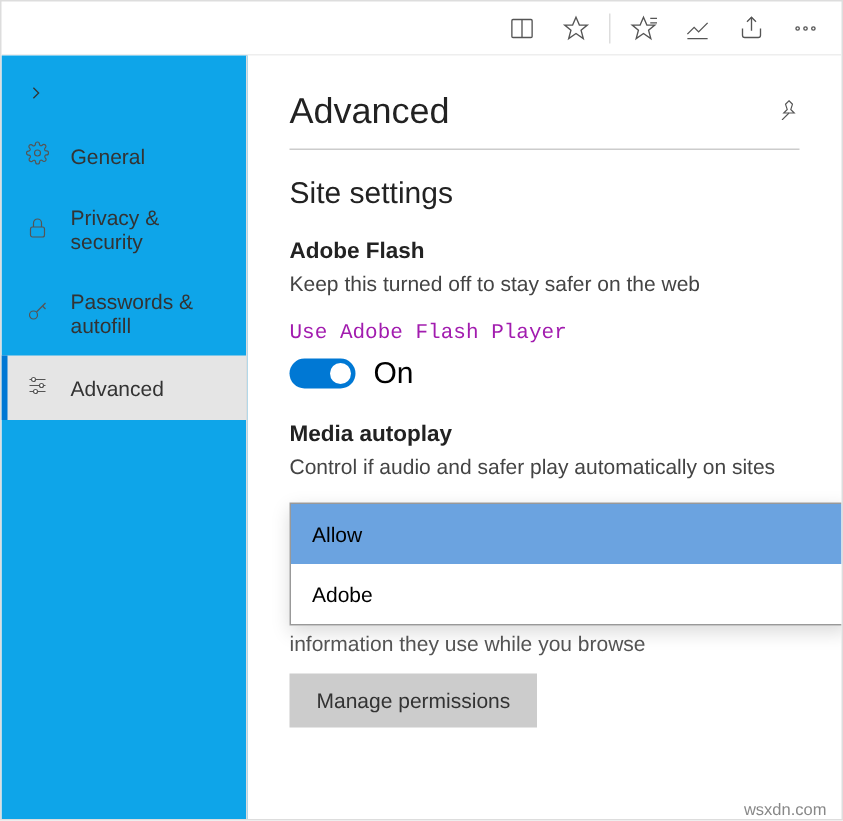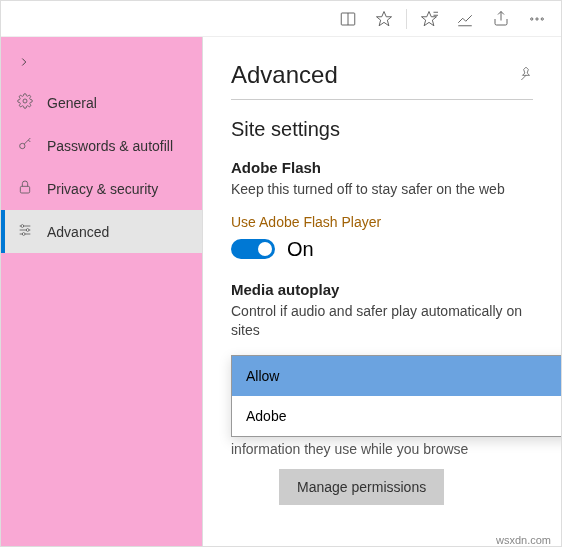--- a/index.html
+++ b/index.html
@@ -5,51 +5,51 @@
     * { box-sizing: border-box; margin: 0; padding: 0; font-family: 'Segoe UI', sans-serif; }
     body { width: 562px; height: 547px; background: #fff; overflow: hidden; position: relative; border: 1px solid #ddd; }
     
     .toolbar { height: 36px; display: flex; justify-content: flex-end; align-items: center; gap: 0; padding-right: 6px; border-bottom: 1px solid #eee; }
     .toolbar .tb-btn { width: 36px; height: 36px; display: flex; align-items: center; justify-content: center; color: #555; cursor: pointer; }
     .toolbar .divider { width: 1px; height: 20px; background: #ddd; margin: 0 4px; }
     .toolbar svg { width: 18px; height: 18px; stroke: #555; fill: none; stroke-width: 1.2; }
     
     .body { display: flex; height: calc(100% - 36px); }
     
-    .sidebar { width: 202px; background: #f9a8d4; border-right: 1px solid #ddd; padding-top: 10px; }
+    .sidebar { width: 164px; background: #0ea5e9; border-right: 1px solid #ddd; padding-top: 10px; }
     .side-back { padding: 8px 16px; cursor: pointer; }
     .side-back svg { width: 14px; height: 14px; stroke: #333; fill: none; stroke-width: 1.5; }
     .side-item { display: flex; align-items: center; gap: 14px; padding: 12px 16px; cursor: pointer; color: #333; font-size: 14px; }
     .side-item.active { background: #e5e5e5; position: relative; }
     .side-item.active::before { content: ''; position: absolute; left: 0; top: 0; bottom: 0; width: 4px; background: #0078d4; }
     .side-item svg { width: 16px; height: 16px; stroke: #555; fill: none; stroke-width: 1.2; }
     
     .main { flex: 1; padding: 24px 28px; overflow: hidden; position: relative; }
     .page-head { display: flex; justify-content: space-between; align-items: center; margin-bottom: 10px; }
     .page-title { font-size: 24px; font-weight: 400; color: #222; }
     .pin svg { width: 14px; height: 14px; stroke: #555; fill: none; stroke-width: 1.3; }
     hr { border: none; border-top: 1px solid #ccc; margin-bottom: 18px; }
     
     .section-title { font-size: 20px; font-weight: 400; color: #222; margin-bottom: 18px; }
     .sub-head { font-size: 15px; font-weight: 600; color: #222; margin-bottom: 4px; }
     .desc { font-size: 14px; color: #444; line-height: 1.4; margin-bottom: 14px; }
-    .setting-label { font-size: 14px; color: #a16207; margin-bottom: 8px; }
+    .setting-label { font-size: 14px; color: #a21caf; margin-bottom: 8px; font-family: Liberation Mono, monospace; }
     
     .toggle-row { display: flex; align-items: center; gap: 12px; margin-bottom: 20px; }
     .toggle { width: 44px; height: 20px; background: #0078d4; border-radius: 10px; position: relative; cursor: pointer; }
     .toggle::after { content: ''; position: absolute; right: 3px; top: 3px; width: 14px; height: 14px; background: #fff; border-radius: 50%; }
     .toggle-label { font-size: 20px; }
     
     .dropdown { position: relative; width: 372px; border: 1px solid #999; box-shadow: 0 4px 12px rgba(0,0,0,0.15); background: #fff; margin-bottom: 0; }
     .dd-opt { padding: 12px 14px; font-size: 14px; cursor: pointer; }
     .dd-opt.selected { background: #6ba3e0; }
     
     .under-text { font-size: 14px; color: #555; margin-top: 4px; }
     
-    .manage-btn { margin-top: 12px; padding: 10px 18px; background: #ccc; border: none; font-size: 14px; cursor: pointer; color: #333; margin-left: 48px; }
+    .manage-btn { margin-top: 12px; padding: 10px 18px; background: #ccc; border: none; font-size: 14px; cursor: pointer; color: #333; }
     
     .watermark { position: absolute; bottom: 0; right: 10px; font-size: 11px; color: #888; }
   </style>
 </head>
 <body>
 
 <div class="toolbar">
   <div class="tb-btn">
       <svg viewBox="0 0 24 24">
         <rect x="3" y="4" width="18" height="16" rx="1"></rect>
@@ -98,32 +98,32 @@
         </svg></div>
     <div class="side-item">
       <span><svg viewBox="0 0 24 24">
             <circle cx="12" cy="12" r="3"></circle>
             <path d="M19.4 15a1.7 1.7 0 00.3 1.8l.1.1a2 2 0 11-2.8 2.8l-.1-.1a1.7 1.7 0 00-1.8-.3 1.7 1.7 0 00-1 1.5V21a2 2 0 11-4 0v-.1a1.7 1.7 0 00-1-1.5 1.7 1.7 0 00-1.8.3l-.1.1a2 2 0 11-2.8-2.8l.1-.1a1.7 1.7 0 00.3-1.8 1.7 1.7 0 00-1.5-1H3a2 2 0 110-4h.1a1.7 1.7 0 001.5-1 1.7 1.7 0 00-.3-1.8l-.1-.1a2 2 0 112.8-2.8l.1.1a1.7 1.7 0 001.8.3 1.7 1.7 0 001-1.5V3a2 2 0 114 0v.1a1.7 1.7 0 001 1.5 1.7 1.7 0 001.8-.3l.1-.1a2 2 0 112.8 2.8l-.1.1a1.7 1.7 0 00-.3 1.8 1.7 1.7 0 001.5 1H21a2 2 0 110 4h-.1a1.7 1.7 0 00-1.5 1z"></path>
           </svg></span>
       <span>General</span>
     </div>
     <div class="side-item">
       <span><svg viewBox="0 0 24 24">
+            <rect x="5" y="11" width="14" height="10" rx="2"></rect>
+            <path d="M8 11V7a4 4 0 118 0v4"></path>
+          </svg></span>
+      <span>Privacy &amp; security</span>
+    </div>
+    <div class="side-item">
+      <span><svg viewBox="0 0 24 24">
             <circle cx="8" cy="15" r="4"></circle>
             <path d="M11 12l9-9"></path>
             <path d="M17 6l3 3"></path>
           </svg></span>
       <span>Passwords &amp; autofill</span>
-    </div>
-    <div class="side-item">
-      <span><svg viewBox="0 0 24 24">
-            <rect x="5" y="11" width="14" height="10" rx="2"></rect>
-            <path d="M8 11V7a4 4 0 118 0v4"></path>
-          </svg></span>
-      <span>Privacy &amp; security</span>
     </div>
     <div class="side-item active">
       <span><svg viewBox="0 0 24 24">
             <line x1="4" y1="6" x2="20" y2="6"></line>
             <line x1="4" y1="12" x2="20" y2="12"></line>
             <line x1="4" y1="18" x2="20" y2="18"></line>
             <circle cx="8" cy="6" r="2" fill="#fff"></circle>
             <circle cx="16" cy="12" r="2" fill="#fff"></circle>
             <circle cx="10" cy="18" r="2" fill="#fff"></circle>
           </svg></span>

